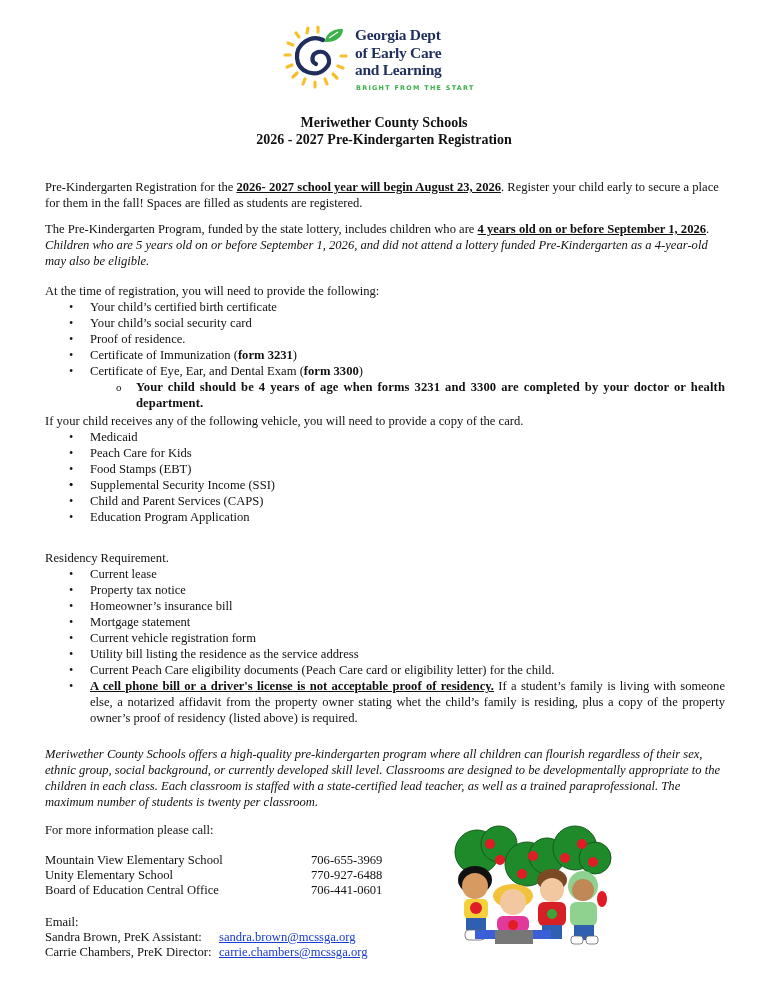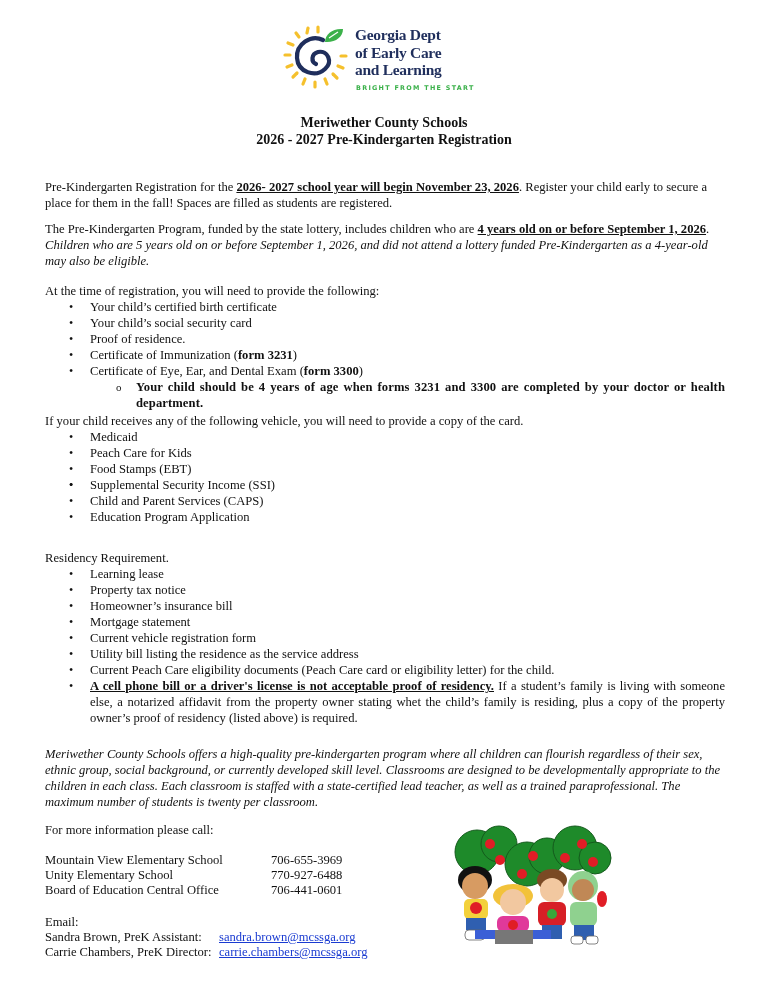--- a/index.html
+++ b/index.html
@@ -32,21 +32,21 @@
   ul.list li { position: relative; padding-left: 45px; line-height: 16px; }
   ul.list li .bul {
     position: absolute; left: 24px; top: 0; font-size: 12px;
   }
   .sub {
     position: relative; padding-left: 91px; line-height: 16px; text-align: justify;
     font-weight: bold; letter-spacing: 0.1px;
   }
   .sub .bul { position: absolute; left: 71px; top: 0; font-weight: normal; font-size: 11px; }
   .justify { text-align: justify; }
-  .contact-row { display: flex; line-height: 15px; }
+  .contact-row { display: flex; line-height: 15px; gap: 40px; }
   .contact-row .name { width: 226px; }
   .email-row { display: flex; line-height: 15px; }
   .email-row .name { width: 174px; }
   a.email { color: #1a3bd1; text-decoration: underline; }
   .clipart { position: absolute; left: 447px; top: 822px; width: 170px; height: 128px; }
 </style>
 </head>
 <body>
 
 <div class="page">
@@ -79,21 +79,21 @@
     </div>
     <div class="logo-tag">BRIGHT FROM THE START</div>
   </div>
 
   <div class="title-block">
     <div>Meriwether County Schools</div>
     <div>2026 - 2027 Pre-Kindergarten Registration</div>
   </div>
 
   <div class="para" style="top:179px;">
-    <span>Pre-Kindergarten Registration for the </span><span class="u-bold">2026- 2027 school year will begin November 23, 2026</span><span>.  Register your child early to secure a place for them in the fall! Spaces are filled as students are registered.</span>
+    <span>Pre-Kindergarten Registration for the </span><span class="u-bold">2026- 2027 school year will begin August 23, 2026</span><span>.  Register your child early to secure a place for them in the fall! Spaces are filled as students are registered.</span>
   </div>
 
   <div class="para" style="top:221px;">
     <span>The Pre-Kindergarten Program, funded by the state lottery, includes children who are </span><span class="u-bold">4 years old on or before September 1, 2026</span><span>.</span>
     <span class="italic" style="display:block;">Children who are 5 years old on or before September 1, 2026, and did not attend a lottery funded Pre-Kindergarten as a 4-year-old may also be eligible.</span>
   </div>
 
   <div class="para" style="top:283px;">
     <div>At the time of registration, you will need to provide the following:</div>
     <ul class="list">
@@ -115,21 +115,21 @@
       <li><span class="bul">•</span></li>
       <li><span class="bul">•</span><span>Supplemental Security Income (SSI)</span></li>
       <li><span class="bul">•</span><span>Child and Parent Services (CAPS)</span></li>
       <li><span class="bul">•</span><span>Education Program Application</span></li>
     </ul>
   </div>
 
   <div class="para" style="top:550px;">
     <div>Residency Requirement.</div>
     <ul class="list">
-      <li><span class="bul">•</span><span>Learning lease</span></li>
+      <li><span class="bul">•</span><span>Current lease</span></li>
       <li><span class="bul">•</span><span>Property tax notice</span></li>
       <li><span class="bul">•</span><span>Homeowner’s insurance bill</span></li>
       <li><span class="bul">•</span><span>Mortgage statement</span></li>
       <li><span class="bul">•</span><span>Current vehicle registration form</span></li>
       <li><span class="bul">•</span><span>Utility bill listing the residence as the service address</span></li>
       <li><span class="bul">•</span><span>Current Peach Care eligibility documents (Peach Care card or eligibility letter) for the child.</span></li>
       <li class="justify"><span class="bul">•</span><span class="u-bold">A cell phone bill or a driver's license is not acceptable proof of residency.</span><span> If a student’s family is living with someone else, a notarized affidavit from the property owner stating whet the child’s family is residing, plus a copy of the property owner’s proof of residency (listed above) is required.</span></li>
     </ul>
   </div>
 

